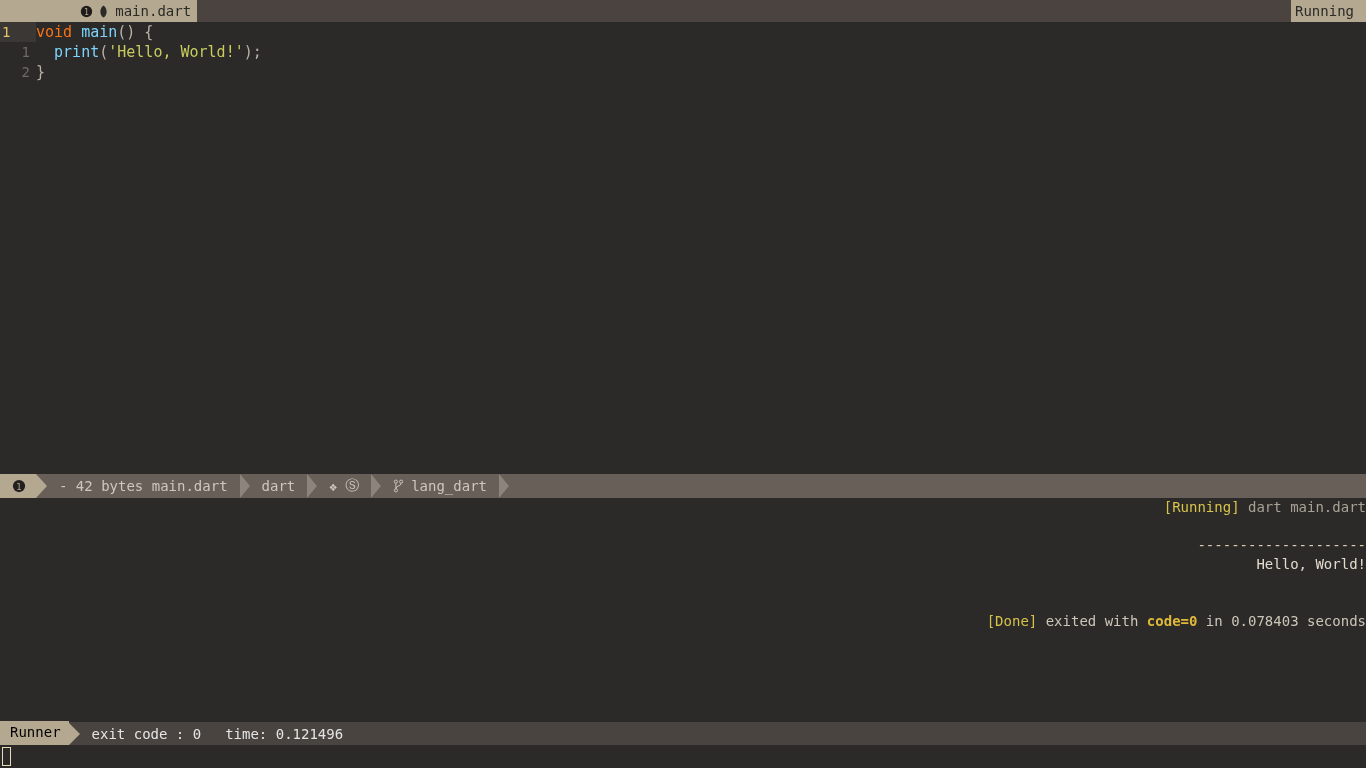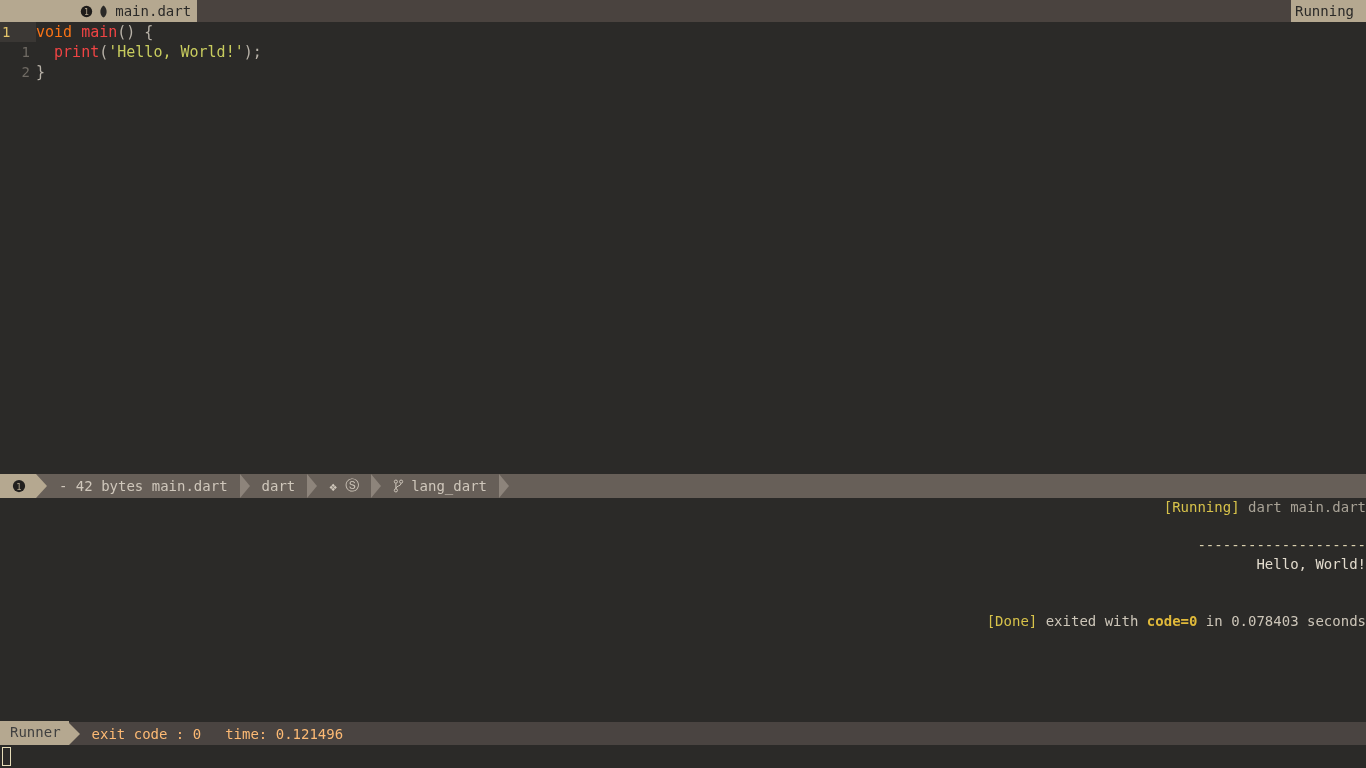--- a/index.html
+++ b/index.html
@@ -102,21 +102,21 @@
     background: #3a3734;
     text-align: left;
     padding-left: 2px;
     padding-right: 0;
   }
   .code-line.current .codetext {
     background: transparent;
   }
   .codetext { color: #d6d0c6; }
   .tok-kw   { color: #f97316; }
-  .tok-id   { color: #ef4444; }
+  .tok-id   { color: #7dd3fc; }
   .tok-punc { color: #b8b2a8; }
   .tok-str  { color: #c8cc5e; }
 
   
   #statusline {
     position: absolute;
     left: 0; top: 474px;
     width: 1366px;
     height: 24px;
     background: #675f58;
@@ -197,34 +197,34 @@
     left: 0; top: 722px;
     width: 1366px;
     height: 23px;
     background: #4a4441;
     display: flex;
     align-items: center;
     font-size: 14px;
   }
   .runner-tag {
     background: #b5a890;
-    color: #404040;
+    color: #000000;
     height: 23px;
     display: flex;
     align-items: center;
     padding: 0 8px 3px 10px;
   }
   .runner-tail {
     width: 0; height: 0;
     border-top: 11.5px solid transparent;
     border-bottom: 11.5px solid transparent;
     border-left: 11px solid #b5a890;
   }
   .runner-text {
-    color: #fdba74;
+    color: #e5e5e5;
     padding-left: 12px;
     white-space: pre;
   }
 
   
   #cmdline {
     position: absolute;
     left: 0; top: 745px;
     width: 1366px;
     height: 23px;

